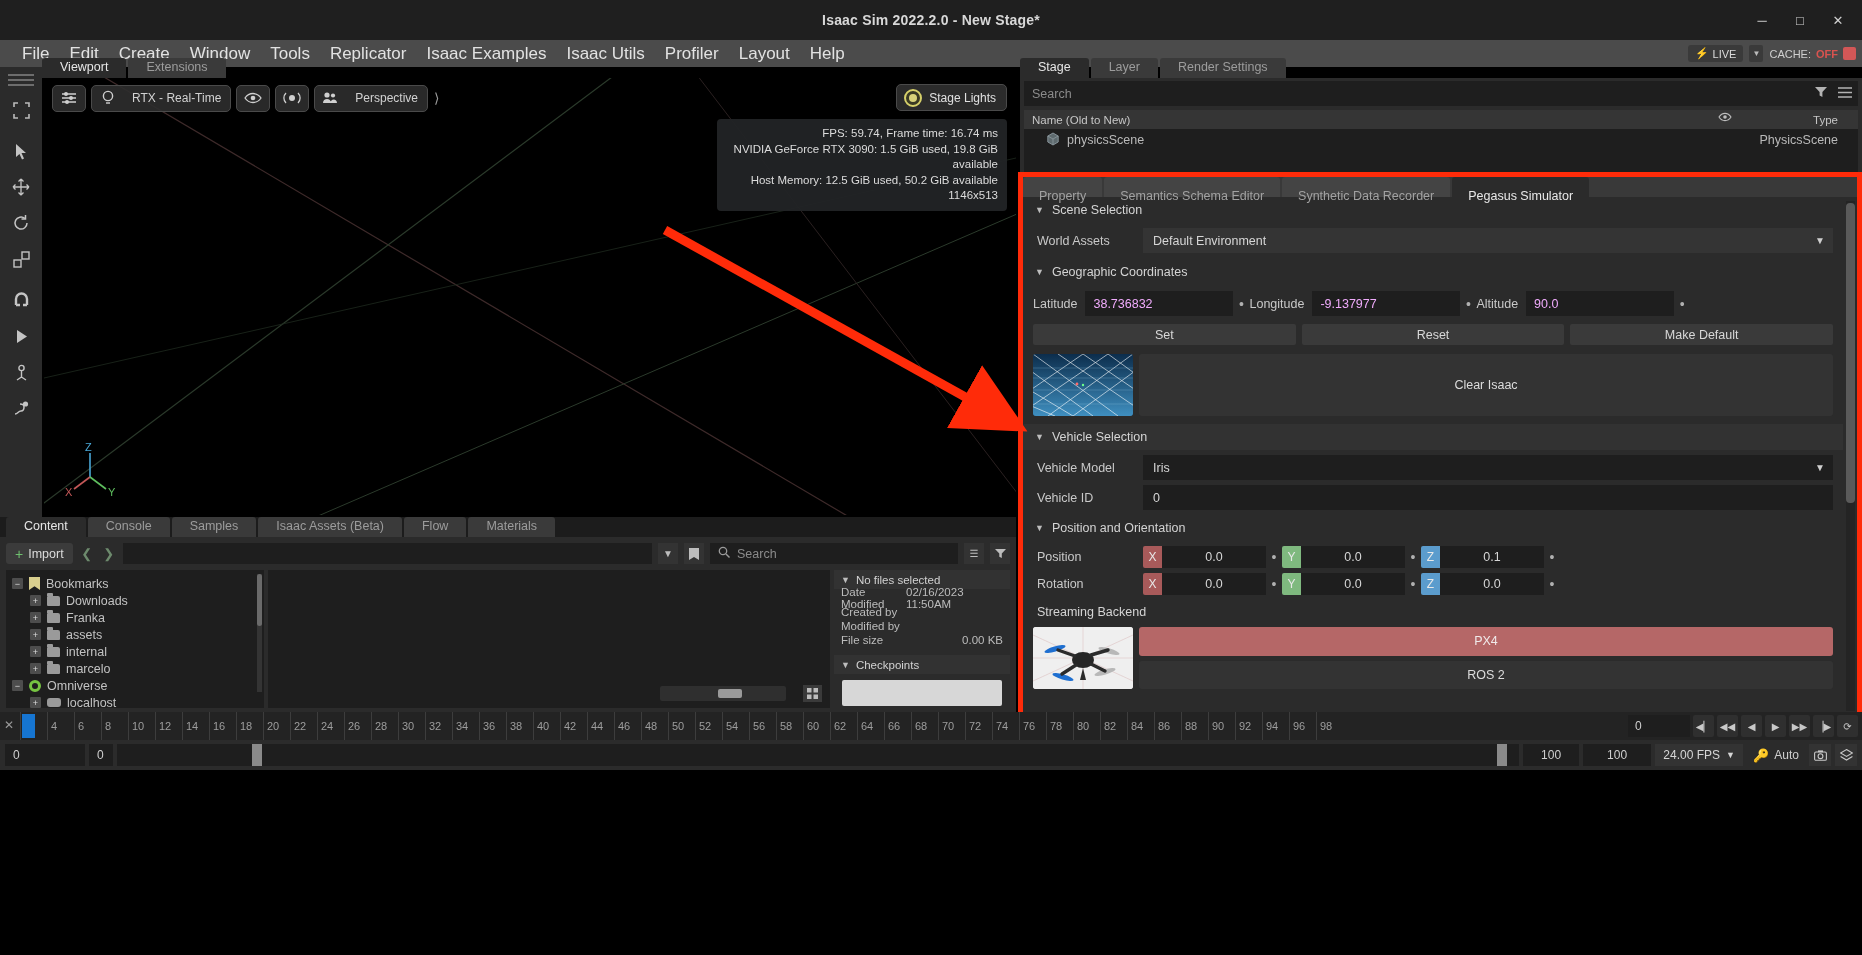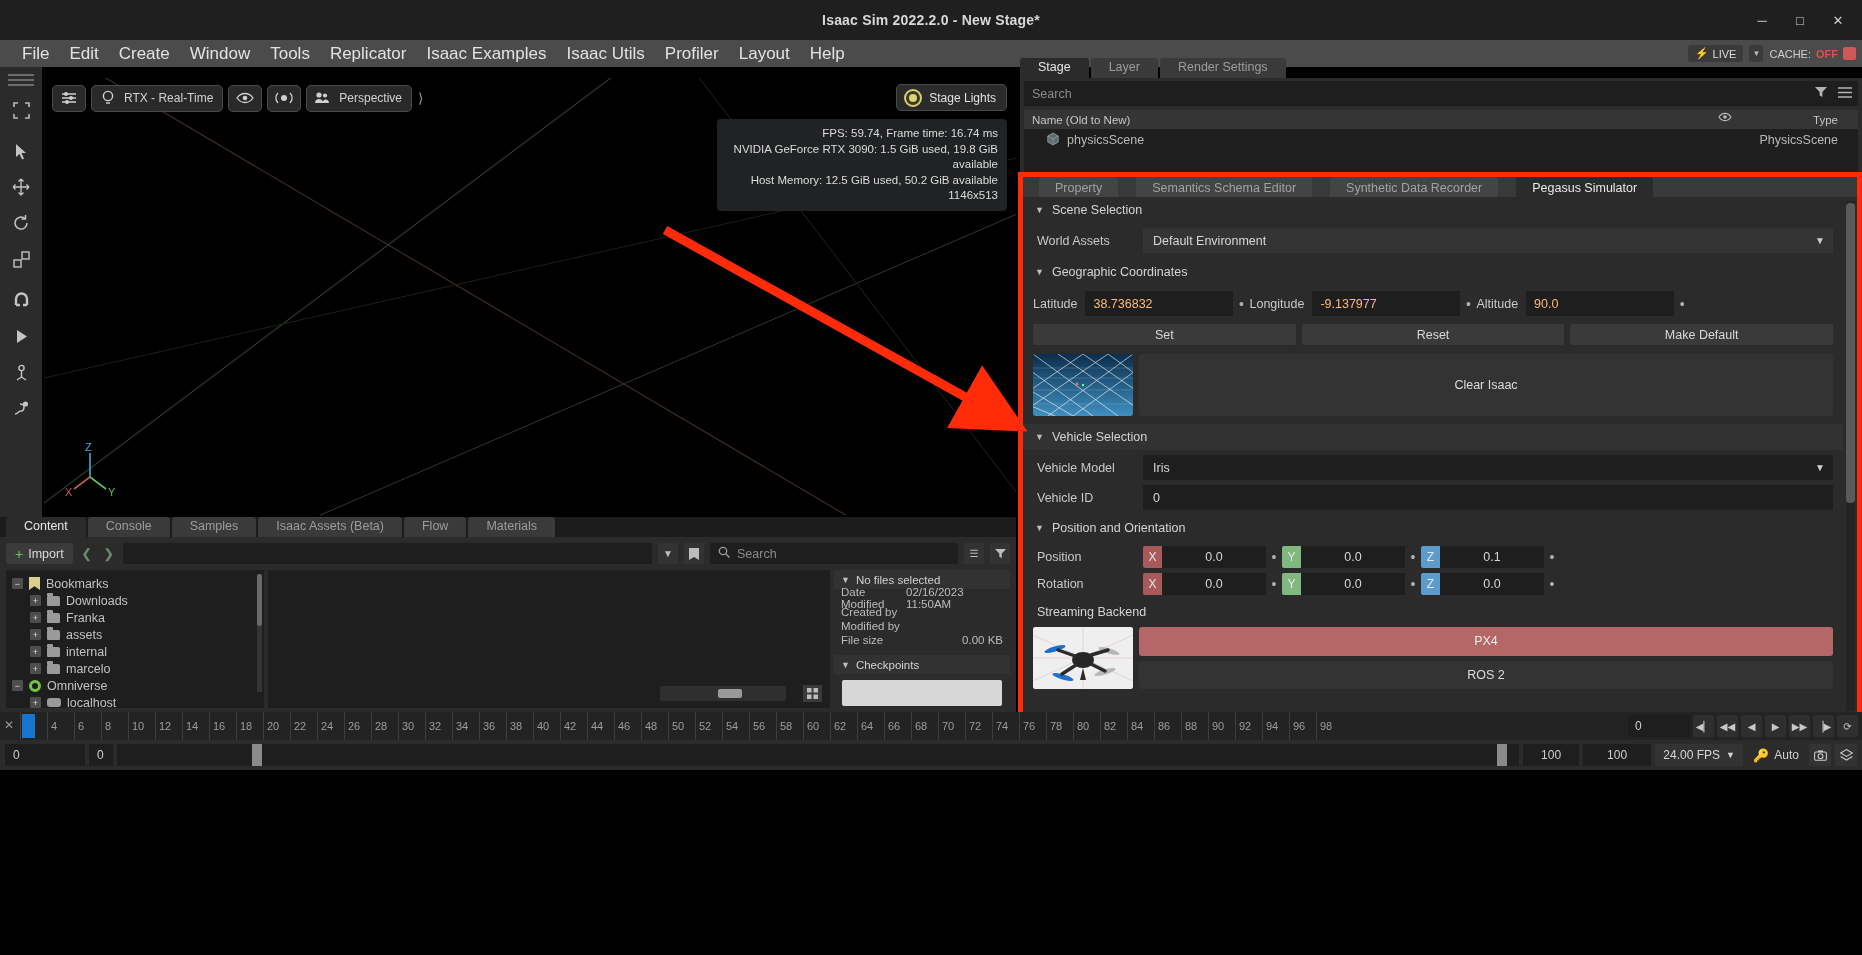--- a/index.html
+++ b/index.html
@@ -32,21 +32,21 @@
   .rail-grip { width:26px; height:12px; margin:3px auto 8px auto; display:flex; flex-direction:column; justify-content:space-between; }
   .rail-grip i { display:block; height:2px; background:#6d6d6d; }
 
   
   .vp-tabs { position:absolute; left:42px; top:58px; width:974px; height:20px; display:flex; align-items:flex-end; gap:2px; }
   .vp-tab { height:20px; padding:2px 18px 3px 18px; background:#3a3a3a; color:#9c9c9c; font-size:12.5px; border-radius:3px 3px 0 0; }
   .vp-tab.active { background:#2b2b2b; color:#e6e6e6; }
 
   .viewport { position:absolute; left:44px; top:78px; width:972px; height:437px; background:#000; overflow:hidden; }
   .vp-toolbar { position:absolute; left:8px; top:6px; height:28px; display:flex; align-items:center; gap:5px; z-index:6; }
-  .tb-group { display:flex; align-items:center; height:27px; background:#2d2d2dE6; border:1px solid #4a4a4a; border-radius:5px; padding:0 6px; gap:6px; color:#d2d2d2; font-size:12px; }
+  .tb-group { display:flex; align-items:center; height:27px; background:#2d2d2dE6; border:1px solid #4a4a4a; border-radius:5px; padding:0 6px; gap:14px; color:#d2d2d2; font-size:12px; }
   .tb-ico { width:20px; height:20px; display:flex; align-items:center; justify-content:center; color:#cfcfcf; }
   .tb-lbl { padding-right:3px; }
   .tb-chev { color:#9a9a9a; font-size:14px; margin-left:1px; }
 
   .stage-lights { position:absolute; right:9px; top:6px; height:27px; background:#2d2d2dF2; border:1px solid #4a4a4a; border-radius:5px; display:flex; align-items:center; gap:7px; padding:0 10px 0 7px; font-size:12px; color:#e0e0e0; z-index:6; }
   .sl-dot { width:18px; height:18px; border-radius:50%; border:2px solid #d6d06a; background:#3a3a24; position:relative; }
   .sl-dot::after { content:""; position:absolute; left:3px; top:3px; width:8px; height:8px; border-radius:50%; background:#d8d27a; }
 
   .hud { position:absolute; right:9px; top:41px; width:290px; background:#222426F0; border-radius:4px; padding:7px 9px; text-align:right; font-size:11.5px; line-height:15.5px; color:#dcdcdc; z-index:5; }
 
@@ -63,37 +63,37 @@
   .stage-head .eye { position:absolute; right:126px; top:2px; color:#bdbdbd; }
   .stage-head .type { position:absolute; right:20px; color:#c6c6c6; }
   .stage-rows { margin:0 4px; background:#1e1e1e; height:44px; }
   .stage-row { display:flex; align-items:center; gap:7px; height:22px; padding-left:22px; font-size:12.5px; color:#b9b9b9; position:relative; }
   .stage-row .type { position:absolute; right:20px; color:#b9b9b9; }
 
   
   .peg-highlight { position:absolute; left:1018px; top:172px; width:844px; height:546px; border:5px solid #ff2b09; }
   .peg { position:absolute; left:1023px; top:177px; width:834px; height:536px; background:#2b2b2b; overflow:hidden; }
   .peg-tabs { height:20px; display:flex; align-items:flex-end; gap:2px; background:#393939; }
-  .ptab { height:20px; padding:4px 16px 3px 16px; background:#444; color:#a2a2a2; font-size:12.5px; border-radius:3px 3px 0 0;margin-left:16px; }
+  .ptab { height:20px; padding:12px 16px 3px 16px; background:#444; color:#a2a2a2; font-size:12.5px; border-radius:3px 3px 0 0; }
   .ptab.active { background:#2b2b2b; color:#e8e8e8; }
   .peg-body { position:absolute; left:0; top:20px; width:820px; height:516px; overflow:hidden; }
 
   .collapsible { display:flex; align-items:center; gap:8px; height:26px; padding-left:12px; font-size:12.5px; color:#d4d4d4; }
   .tri { font-size:9px; color:#bdbdbd; }
   .sect-bg { background:#323232; }
 
   .row { display:flex; align-items:center; height:25px; margin:5px 10px 0 10px; }
   .row .lab { width:110px; font-size:12.5px; color:#c9c9c9; padding-left:4px; }
   .field { flex:1; height:25px; background:#1e1e1e; display:flex; align-items:center; padding:0 10px; font-size:12.5px; color:#d6d6d6; position:relative; }
   .field.combo { background:#343434; }
   .caret { position:absolute; right:8px; color:#cfcfcf; font-size:10px; }
 
   .geo-row { display:flex; align-items:center; gap:0; margin:6px 10px 0 10px; height:25px; }
   .geo-row .lab { font-size:12.5px; color:#c9c9c9; white-space:nowrap; padding-right:8px; }
-  .geo-in { width:148px; height:25px; background:#1e1e1e; display:flex; align-items:center; padding:0 8px; font-size:12.5px; color:#fdba74; }
+  .geo-in { width:148px; height:25px; background:#1e1e1e; display:flex; align-items:center; padding:0 8px; font-size:12.5px; color:#f0abfc; }
   .bullet { width:16px; text-align:center; color:#b0b0b0; font-size:14px; line-height:10px; }
 
   .btn-row { display:flex; gap:6px; margin:8px 10px 0 10px; }
   .btn { flex:1; height:21px; background:#3a3a3a; border-radius:2px; display:flex; align-items:center; justify-content:center; font-size:12.5px; color:#d8d8d8; }
 
   .scene-block { display:flex; gap:6px; margin:9px 10px 0 10px; }
   .thumb { width:100px; height:62px; border-radius:3px; overflow:hidden; background:#1a4e74; position:relative; flex:0 0 auto; }
   .thumb2 { width:100px; height:62px; border-radius:3px; overflow:hidden; background:#f0f0f0; position:relative; flex:0 0 auto; }
   .scene-btns { flex:1; display:flex; flex-direction:column; gap:5px; }
   .big-btn { flex:1; background:#333; border-radius:3px; display:flex; align-items:center; justify-content:center; font-size:12.5px; color:#dcdcdc; }
@@ -252,20 +252,24 @@
         </svg>
     </div>
     <div class="rail-btn">
       <svg width="17" height="17" viewBox="0 0 17 17">
           <path d="M2 14c3 0 3-3 6-3 2 0 3-2 3-4 0-2-2-3-4-3" stroke="#c4c4c4" fill="none" stroke-width="1.5"></path>
           <circle cx="12.5" cy="4" r="2.6" fill="#c4c4c4"></circle>
         </svg>
     </div>
   </div>
 
+  <div class="vp-tabs">
+    <div class="vp-tab active">Viewport</div>
+    <div class="vp-tab">Extensions</div>
+  </div>
 
   <div class="viewport">
     <svg class="grid-svg" width="972" height="437">
       <rect width="972" height="437" fill="#000000"></rect>
       <line x1="-40" y1="-60" x2="1010" y2="560" stroke="#3e2a2a" stroke-width="1.2"></line>
       <line x1="620" y1="-40" x2="-60" y2="470" stroke="#2b3a2b" stroke-width="1.2"></line>
       <line x1="1010" y1="120" x2="200" y2="470" stroke="#2b3a2b" stroke-width="1"></line>
       <line x1="640" y1="-20" x2="990" y2="437" stroke="#2f2424" stroke-width="0.9"></line>
       <line x1="0" y1="300" x2="972" y2="80" stroke="#1e2a1e" stroke-width="0.8"></line>
     </svg>

